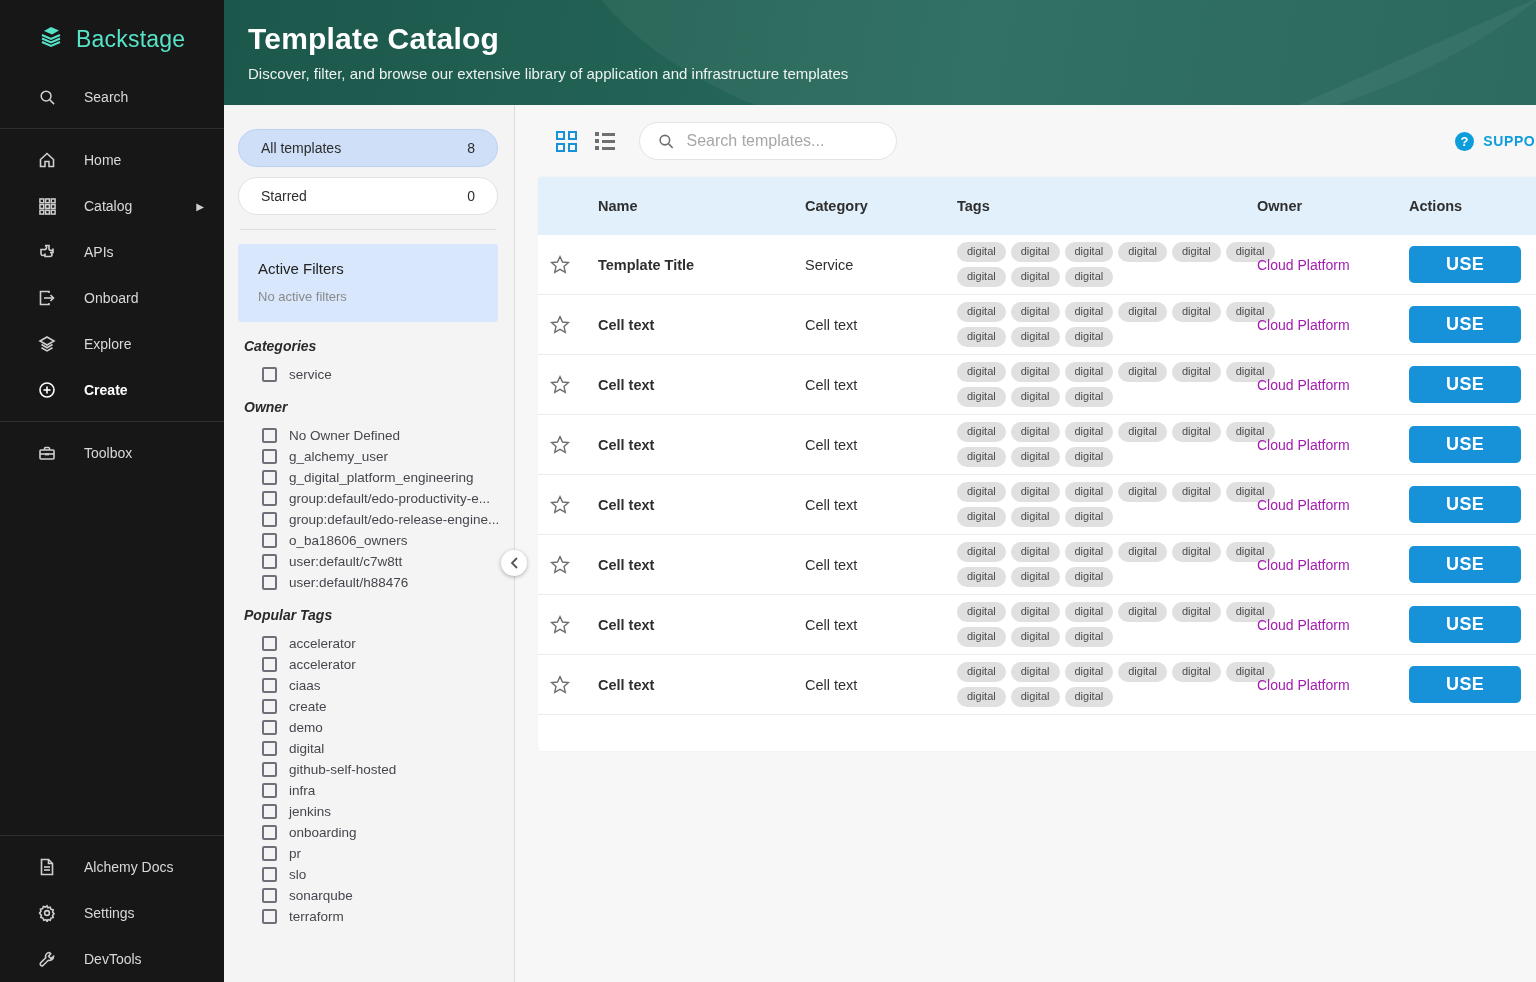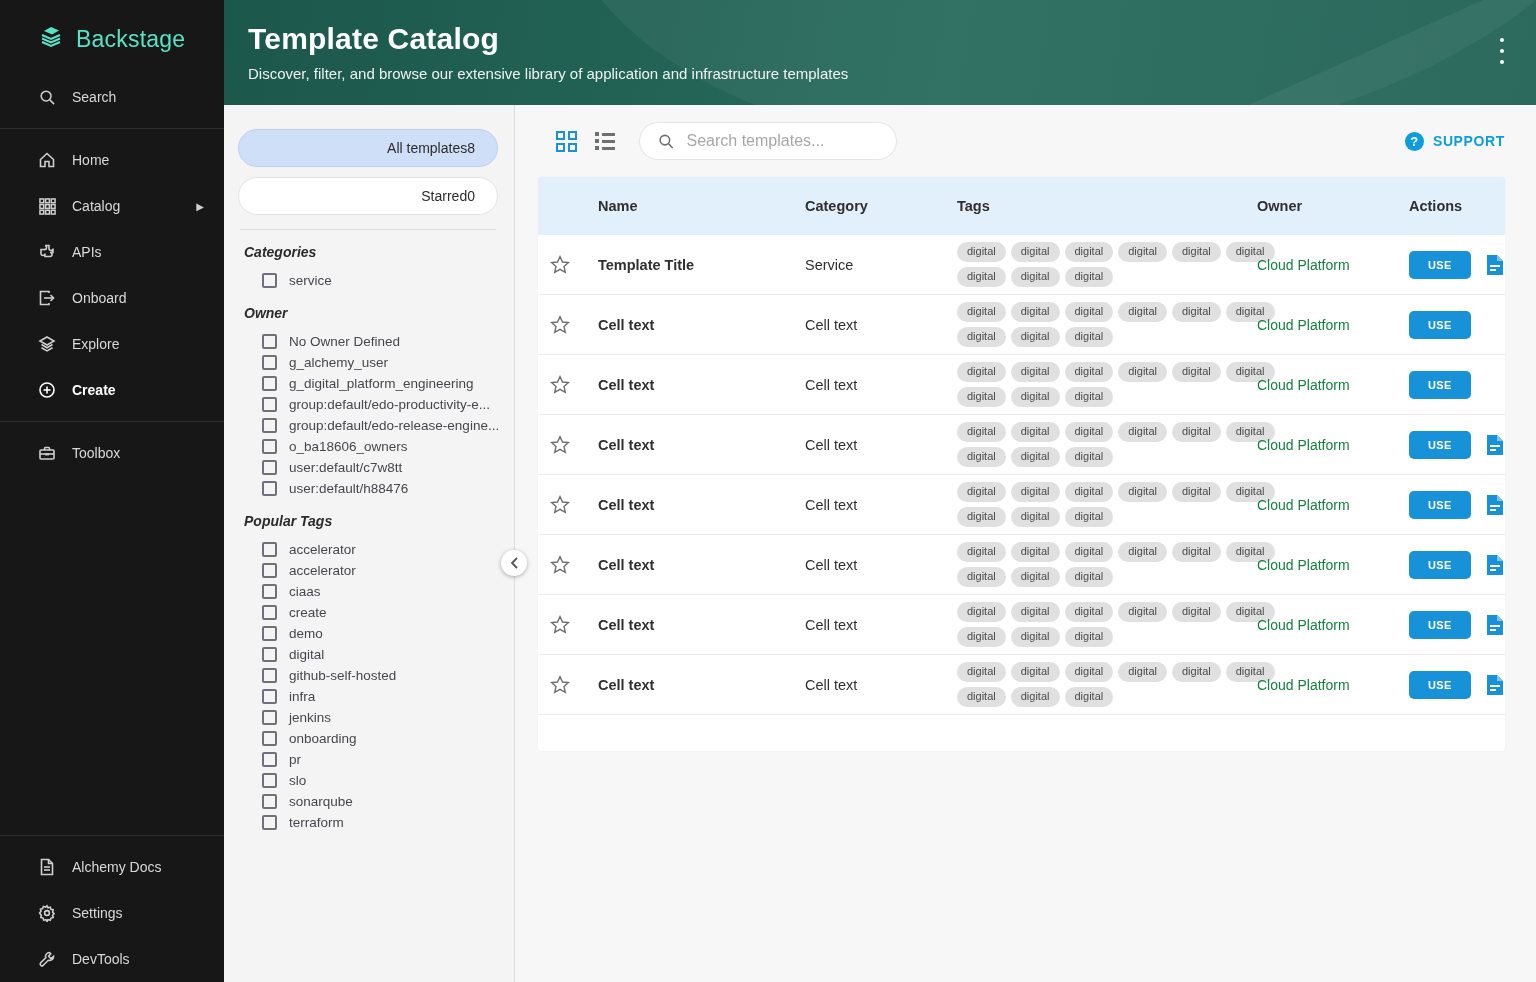--- a/index.html
+++ b/index.html
@@ -4,21 +4,21 @@
 <style>
   * { margin:0; padding:0; box-sizing:border-box; }
   html,body { width:1536px; height:982px; overflow:hidden; font-family:"Liberation Sans", sans-serif; background:#fafafa; }
 
   .app { display:flex; width:1536px; height:982px; }
 
   
   .sidebar { width:224px; min-width:224px; height:100%; background:#171717; color:#d9d9d9; display:flex; flex-direction:column; }
   .brand { display:flex; align-items:center; gap:10px; padding:22px 20px 18px 36px; }
   .brand-word { color:#57e3c8; font-size:23px; letter-spacing:.2px; }
-  .side-item { display:flex; align-items:center; gap:16px; padding:14px 20px 14px 38px; font-size:14px; color:#d9d9d9; cursor:pointer; position:relative; }
+  .side-item { display:flex; align-items:center; gap:28px; padding:14px 20px 14px 38px; font-size:14px; color:#d9d9d9; cursor:pointer; position:relative; }
   .side-item .sicon { width:18px; height:18px; display:flex; align-items:center; justify-content:center; flex-shrink:0; }
   .side-item svg { stroke:#cfcfcf; fill:none; stroke-width:1.6; }
   .side-item.bold { font-weight:bold; color:#ffffff; }
   .side-item.bold svg { stroke:#ffffff; }
   .side-divider { border-top:1px solid #2e2e2e; margin:8px 0; }
   .side-spacer { flex:1; }
   .chev-right { margin-left:auto; color:#cfcfcf; font-size:10px; }
 
   
   .right { flex:1; display:flex; flex-direction:column; height:100%; }
@@ -30,21 +30,21 @@
   .page-title { font-size:30px; font-weight:600; letter-spacing:.2px; position:relative; z-index:2; }
   .page-subtitle { font-size:15px; margin-top:9px; color:rgba(255,255,255,.92); position:relative; z-index:2; }
   .kebab { position:absolute; right:28px; top:38px; z-index:3; width:18px; height:26px; display:flex; flex-direction:column; align-items:center; justify-content:space-between; cursor:pointer; }
   .kebab i { width:4px; height:4px; border-radius:50%; background:#fff; }
 
   
   .content { flex:1; display:flex; position:relative; background:#f7f7f7; overflow:hidden; }
 
   
   .filter-panel { width:291px; min-width:291px; background:#f4f4f4; border-right:1px solid #dcdcdc; padding:24px 16px 0 14px; position:relative; }
-  .pill { display:flex; align-items:center; justify-content:flex-end; height:38px; border-radius:19px; padding:0 22px; font-size:14px; color:#2c2c2c; margin-bottom:10px; cursor:pointer; background:#fff; border:1px solid #e2e2e2; }
+  .pill { display:flex; align-items:center; justify-content:space-between; height:38px; border-radius:19px; padding:0 22px; font-size:14px; color:#2c2c2c; margin-bottom:10px; cursor:pointer; background:#fff; border:1px solid #e2e2e2; }
   .pill.active { background:#cfdff8; border:1px solid #bcd0f3; }
   .filter-divider { border-top:1px solid #dedede; margin:14px 2px 14px 2px; }
   .active-filters { background:#d8e7fc; border-radius:3px; padding:16px 20px 18px 20px; margin-bottom:16px; }
   .active-filters-title { font-size:15px; color:#222; margin-bottom:12px; }
   .active-filters-empty { font-size:13px; color:#8a8a8a; }
   .section-title { font-size:14px; font-weight:bold; color:#2b2b2b; margin:14px 0 10px 6px;font-style:italic; }
   .check-row { display:flex; align-items:center; gap:12px; padding:3px 0 3px 24px; font-size:13.5px; color:#46464e; white-space:nowrap; overflow:hidden; text-overflow:ellipsis; cursor:pointer; }
   .check-row input { appearance:none; -webkit-appearance:none; width:15px; height:15px; border:2px solid #70707a; border-radius:2px; background:#f4f4f4; cursor:pointer; flex-shrink:0; }
   .collapse-btn { position:absolute; right:-13px; top:445px; width:26px; height:26px; border-radius:50%; background:#fff; box-shadow:0 1px 4px rgba(0,0,0,.3); display:flex; align-items:center; justify-content:center; z-index:5; cursor:pointer; color:#555; font-size:14px; }
 
@@ -72,23 +72,23 @@
   .t-body .t-row { height:60px; border-bottom:1px solid #ececec; }
   .t-body .t-row:last-child { border-bottom:1px solid #ececec; }
   .cell { padding-left:16px; font-size:14.5px; color:#2f2f2f; }
   .cell.star-cell { padding-left:0; display:flex; justify-content:center; }
   .star { width:24px; height:24px; cursor:pointer; }
   .star svg { stroke:#6f6f6f; fill:none; stroke-width:1.4; }
   .name-cell { font-weight:bold; }
   .tags-cell { display:flex; flex-direction:column; gap:5px; padding-left:16px; }
   .tag-line { display:flex; gap:5px; }
   .tag-chip { background:#e0e0e0; color:#4b4b4b; font-size:11px; padding:3px 10px; border-radius:10px; line-height:1.25; }
-  .owner-link { color:#15803d; font-size:14px; cursor:pointer; }
+  .owner-link { color:#a21caf; font-size:14px; cursor:pointer; }
   .actions-cell { display:flex; align-items:center; gap:14px; }
-  .use-btn { background:#1791d8; color:#fff; border:none; font-weight:bold; font-size:11px; letter-spacing:.4px; padding:8px 19px; border-radius:5px; cursor:pointer; font-family:"Liberation Sans", sans-serif; }
+  .use-btn { background:#1791d8; color:#fff; border:none; font-weight:bold; font-size:18px; letter-spacing:.4px; padding:8px 37px; border-radius:5px; cursor:pointer; font-family:"Liberation Sans", sans-serif; }
   .doc-btn { width:20px; height:22px; cursor:pointer; }
   .doc-btn.hidden { visibility:hidden; }
 </style>
 </head>
 <body>
 
 <div class="app">
 
   <nav class="sidebar">
     <div class="brand">
@@ -256,20 +256,24 @@
           <span>All templates</span>
           <span>8</span>
         </div>
         <div class="pill">
           <span>Starred</span>
           <span>0</span>
         </div>
 
         <div class="filter-divider"></div>
 
+        <div class="active-filters">
+          <div class="active-filters-title">Active Filters</div>
+          <div class="active-filters-empty">No active filters</div>
+        </div>
 
         <div class="section-title">Categories</div>
         <div>
             <label class="check-row">
               <input type="checkbox" style="">
               <span>service</span>
             </label>
           </div>
 
         <div class="section-title">Owner</div>

